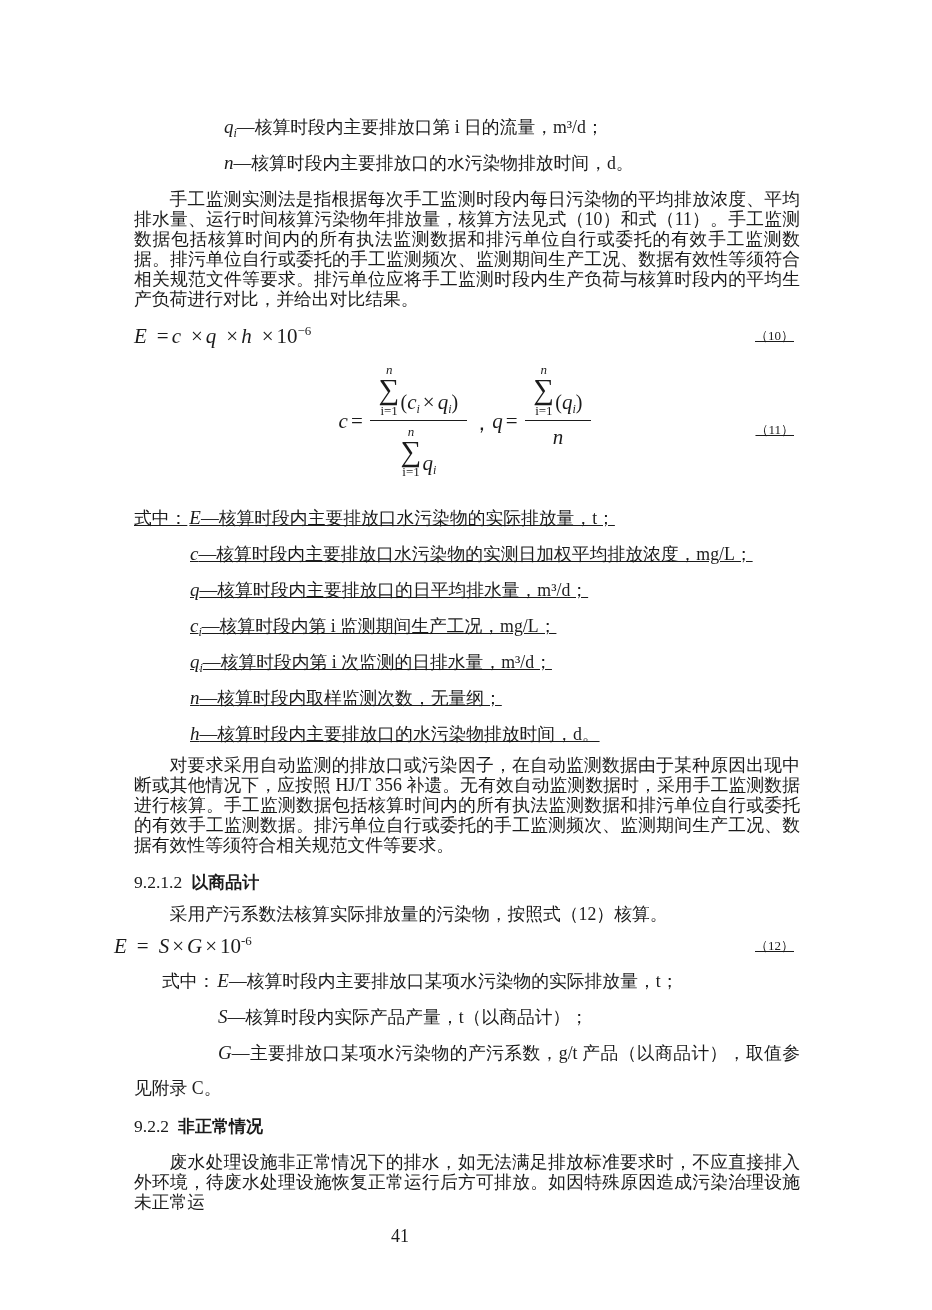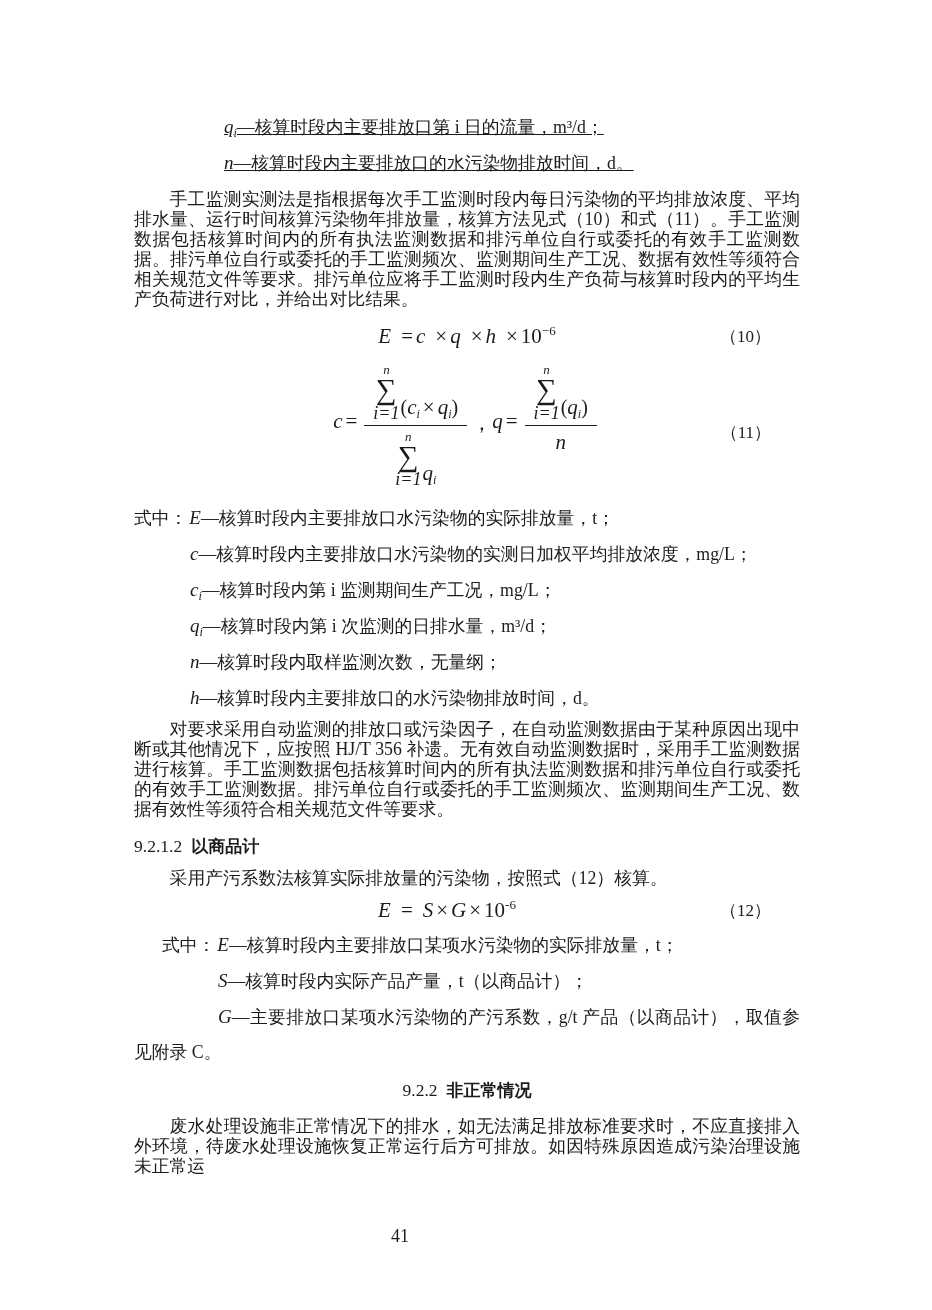--- a/index.html
+++ b/index.html
@@ -3,58 +3,58 @@
 <meta charset="utf-8">
 <style>
   html,body{margin:0;padding:0;background:#ffffff;}
   .page{
     position:relative;width:932px;height:1310px;background:#ffffff;overflow:hidden;
     color:#1b1b1b;font-family:"Liberation Serif","DejaVu Serif",serif;
   }
   .content{position:absolute;left:134px;top:0;width:666px;padding-top:112px;}
   .para{margin:0;font-size:17.8px;line-height:20px;text-align:justify;text-indent:2em;}
   .term-row{font-size:17.8px;line-height:29px;white-space:nowrap;}
-  .indent-deep{padding-left:90px;text-decoration:underline;}
+  .indent-deep{padding-left:90px;}
   .indent-term{padding-left:56px;}
   .indent-term12{padding-left:84px;}
   .indent-sz12{padding-left:28px;}
   .term-wrap{margin:0;font-size:17.8px;line-height:29px;text-align:justify;text-indent:84px;}
   .sym{font-style:italic;font-size:19px;}
   .sym sub,.msub{font-size:12px;font-style:italic;vertical-align:-4px;}
   .shizhong{margin-right:2px;}
   
-  .eq-row{position:relative;display:flex;justify-content:center;align-items:center;margin:0;}
-  .eq-label{position:absolute;right:29px;font-size:17px;font-style:normal;}
+  .eq-row{position:relative;display:flex;align-items:center;margin:0;}
+  .eq-label{position:absolute;right:6px;font-size:13px;font-style:normal;text-decoration:underline;}
   .math{font-size:21px;}
   .mi{font-style:italic;}
   .mo{font-style:normal;margin:0 3px;}
   .sp{display:inline-block;width:7px;}
   .msup{font-size:13px;vertical-align:8px;font-style:normal;}
   .eq10-row{height:46px;margin-top:4px;}
   .eq12-row{height:32px;margin-top:6px;}
   .eq12-shift{transform:translateX(-20px);}
   .eq11-row{position:relative;display:flex;justify-content:center;align-items:flex-start;margin-top:4px;height:134px;}
   .mid{margin-top:46px;font-size:21px;}
   .sum-stack{display:inline-flex;flex-direction:column;align-items:center;line-height:1;font-style:normal;margin-right:1px;}
   .sum-top{font-size:13px;font-style:italic;line-height:1;}
   .sum-sym{font-size:29px;line-height:0.95;font-style:normal;}
-  .sum-bot{font-size:18px;font-style:italic;line-height:1;}
+  .sum-bot{font-size:13px;line-height:1;}
   .frac{display:inline-flex;flex-direction:column;align-items:center;margin:0 4px;}
   .frac .num{display:inline-flex;align-items:flex-end;border-bottom:1.6px solid #1b1b1b;padding:0 9px 3px 9px;}
   .frac .den{display:inline-flex;align-items:flex-end;padding-top:4px;}
   .den-n{font-size:21px;padding-top:6px;}
   .paren{font-style:normal;font-size:20px;}
   
   .heading{margin:0;font-size:17.5px;line-height:26px;}
   .heading .hnum{font-style:normal;margin-top:36px;}
   .heading .htitle{font-family:"Liberation Sans","DejaVu Sans",sans-serif;font-weight:bold;margin-left:9px;font-size:17px;}
   .page-number{position:absolute;top:1226px;left:0;width:800px;text-align:center;font-size:18px;}
   
-  .mt5{margin-top:5px;} .mt6{margin-top:6px;} .mt4{margin-top:4px;}
-  .mt10{margin-top:10px;text-align:center;} .mt14{margin-top:14px;} .mt12{margin-top:12px;} .mt8{margin-top:8px;}
+  .mt5{margin-top:5px;} .mt6{margin-top:6px;text-decoration:underline;} .mt4{margin-top:4px;}
+  .mt10{margin-top:10px;} .mt14{margin-top:14px;} .mt12{margin-top:12px;} .mt8{margin-top:8px;}
 </style>
 </head>
 <body>
 
 <div class="page">
   <div class="content">
 
     <div>
       <div class="term-row indent-deep">
         <span class="sym"><i>q</i><sub>i</sub></span><span>—核算时段内主要排放口第 i 日的流量，m³/d；</span>
@@ -112,20 +112,23 @@
     </div>
 
     <div class="mt6">
       <div class="term-row">
         <span class="shizhong">式中：</span><span class="sym"><i>E</i><sub></sub></span><span>—核算时段内主要排放口水污染物的实际排放量，t；</span>
       </div>
       <div class="term-row indent-term">
         <span class="sym"><i>c</i><sub></sub></span><span>—核算时段内主要排放口水污染物的实测日加权平均排放浓度，mg/L；</span>
       </div>
       <div class="term-row indent-term">
+        <span class="sym"><i>q</i><sub></sub></span><span>—核算时段内主要排放口的日平均排水量，m³/d；</span>
+      </div>
+      <div class="term-row indent-term">
         <span class="sym"><i>c</i><sub>i</sub></span><span>—核算时段内第 i 监测期间生产工况，mg/L；</span>
       </div>
       <div class="term-row indent-term">
         <span class="sym"><i>q</i><sub>i</sub></span><span>—核算时段内第 i 次监测的日排水量，m³/d；</span>
       </div>
       <div class="term-row indent-term">
         <span class="sym"><i>n</i><sub></sub></span><span>—核算时段内取样监测次数，无量纲；</span>
       </div>
       <div class="term-row indent-term">
         <span class="sym"><i>h</i><sub></sub></span><span>—核算时段内主要排放口的水污染物排放时间，d。</span>

